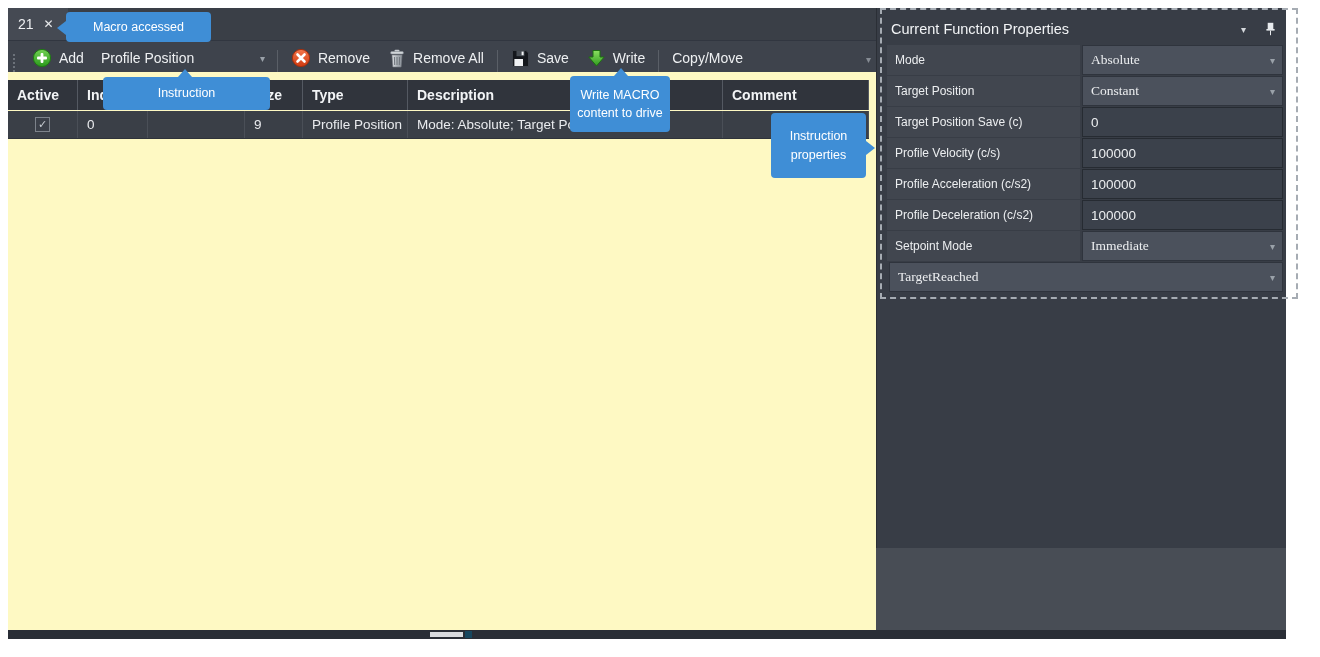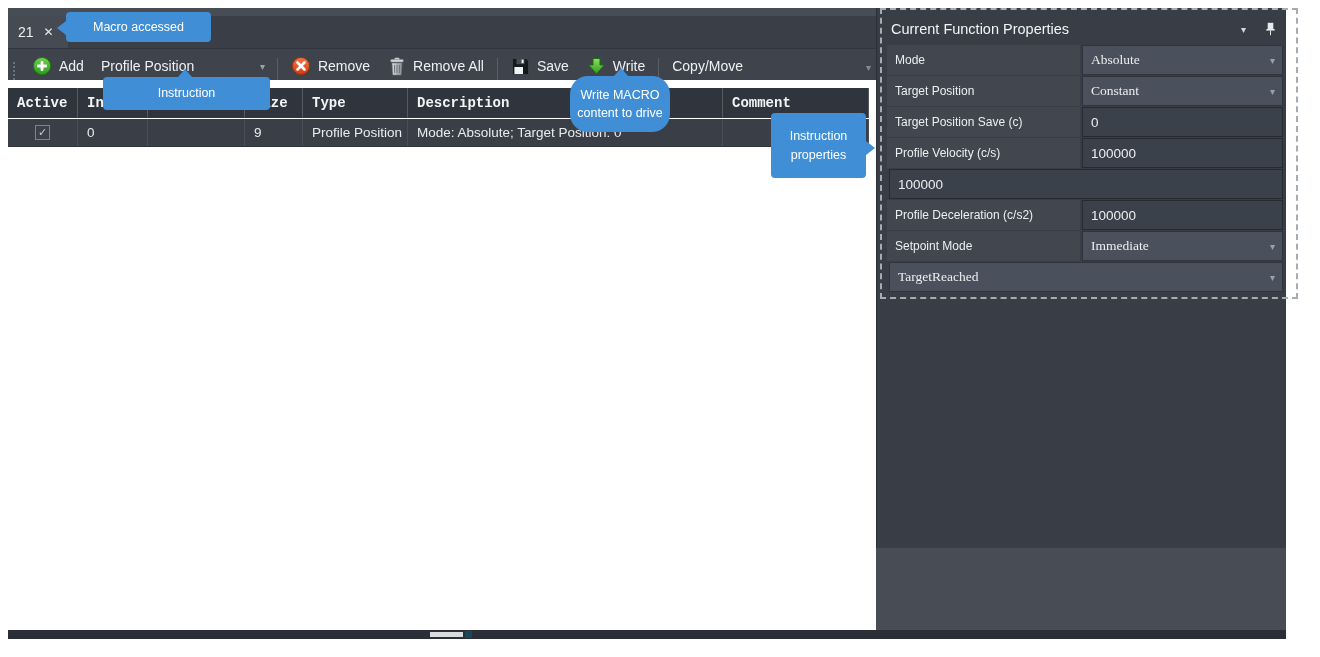--- a/index.html
+++ b/index.html
@@ -4,41 +4,41 @@
 <style>
   * { margin:0; padding:0; box-sizing:border-box; }
   html,body { background:#ffffff; }
   body { font-family:"Liberation Sans","DejaVu Sans",sans-serif; }
   #root { position:relative; width:1320px; height:657px; background:#ffffff; overflow:hidden; }
 
   
   .window { position:absolute; left:8px; top:8px; width:1278px; height:631px; background:#484d55; }
 
   
-  .main { position:absolute; left:0; top:8px; width:868px; height:622px; background:#ffffff; }
+  .main { position:absolute; left:0; top:0; width:868px; height:622px; background:#fef9c3; }
 
   .tabstrip { position:absolute; left:0; top:0; width:100%; height:32px; background:#3a3f47; }
   .tab { position:absolute; left:0; top:0; height:32px; width:60px; background:#454a53;
          display:flex; align-items:center; gap:10px; padding-left:10px; color:#eef0f2; font-size:14px; }
   .tab .close { color:#e8eaec; font-size:12px; font-weight:bold; cursor:default; }
 
   .toolbar { position:absolute; left:0; top:32px; width:100%; height:32px; background:#3e434c;
              border-top:1px solid #313640; display:flex; align-items:flex-end; color:#eef0f2; font-size:14px; }
   .grip { display:flex; flex-direction:column; gap:2px; margin:0 8px 0 5px; }
   .grip i { width:2px; height:2px; background:#7c828a; border-radius:50%; }
   .tb-btn { display:flex; align-items:center; gap:7px; padding:0 9px; height:28px; cursor:default; }
   .tb-sep { width:1px; height:22px; background:#5a5f67; margin:0 4px; }
   .combo { display:flex; align-items:center; width:180px; height:28px; padding:0 8px; position:relative; }
   .combo .caret { position:absolute; right:8px; color:#9aa1a9; font-size:10px; }
   .tb-overflow { position:absolute; left:858px; top:46px; color:#858b93; font-size:10px; }
 
   
   .thead { position:absolute; left:0; top:72px; width:861px; height:30px; background:#30343c; display:flex; }
   .thead .cell { border-right:1px solid #545962; display:flex; align-items:center; padding-left:9px;
-                 color:#f2f4f6; font-size:14px; font-weight:bold;font-family:Liberation Mono, monospace; }
+                 color:#f2f4f6; font-size:14px; font-weight:bold; }
   .trow { position:absolute; left:0; top:103px; width:861px; height:28px; background:#3a3f47;
           border-bottom:1px solid #2f333b; display:flex; }
   .trow .cell { border-right:1px solid #4a4f57; display:flex; align-items:center; padding-left:9px;
                 color:#e9ebee; font-size:13.5px; white-space:nowrap; overflow:hidden; }
   .w-active{width:70px;} .w-index{width:70px;} .w-col3{width:97px;} .w-size{width:58px;}
   .w-type{width:105px;} .w-desc{width:315px;} .w-comment{flex:1;text-align:center;}
   .cell.center{ justify-content:center; padding-left:0; }
   .checkbox { width:15px; height:15px; background:#3b4049; border:1px solid #7d838b;
               display:flex; align-items:center; justify-content:center;
               color:#c9ced4; font-size:11px; line-height:1; }
@@ -73,21 +73,21 @@
   .callout { position:absolute; background:#3f8ed6; color:#ffffff; border-radius:4px; z-index:60;
              display:flex; flex-direction:column; align-items:center; justify-content:center;
              font-size:12.5px; line-height:1.45; text-align:center; }
   .callout .arrow { position:absolute; width:0; height:0; }
   .co-macro { left:66px; top:12px; width:145px; height:30px; }
   .co-macro .arrow { left:-9px; top:9px; border-top:7px solid transparent;
                      border-bottom:7px solid transparent; border-right:9px solid #3f8ed6; }
   .co-instruction { left:103px; top:77px; width:167px; height:33px; }
   .co-instruction .arrow { left:75px; top:-8px; border-left:7px solid transparent;
                      border-right:7px solid transparent; border-bottom:8px solid #3f8ed6; }
-  .co-write { left:570px; top:76px; width:100px; height:56px;border-radius:18px; }
+  .co-write { left:570px; top:76px; width:100px; height:56px; }
   .co-write .arrow { left:44px; top:-8px; border-left:7px solid transparent;
                      border-right:7px solid transparent; border-bottom:8px solid #3f8ed6; }
   .co-props { left:771px; top:113px; width:95px; height:65px; }
   .co-props .arrow { right:-9px; top:28px; border-top:7px solid transparent;
                      border-bottom:7px solid transparent; border-left:9px solid #3f8ed6; }
 
   .icon { display:inline-flex; }
 </style>
 </head>
 <body>
@@ -272,20 +272,21 @@
           <div class="plabel">Target Position Save (c)</div>
           <div class="pvalue input">0</div>
         </div>
 
         <div class="prow">
           <div class="plabel">Profile Velocity (c/s)</div>
           <div class="pvalue input">100000</div>
         </div>
 
         <div class="prow">
+          <div class="plabel">Profile Acceleration (c/s2)</div>
           <div class="pvalue input">100000</div>
         </div>
 
         <div class="prow">
           <div class="plabel">Profile Deceleration (c/s2)</div>
           <div class="pvalue input">100000</div>
         </div>
 
         <div class="prow">
           <div class="plabel">Setpoint Mode</div>

